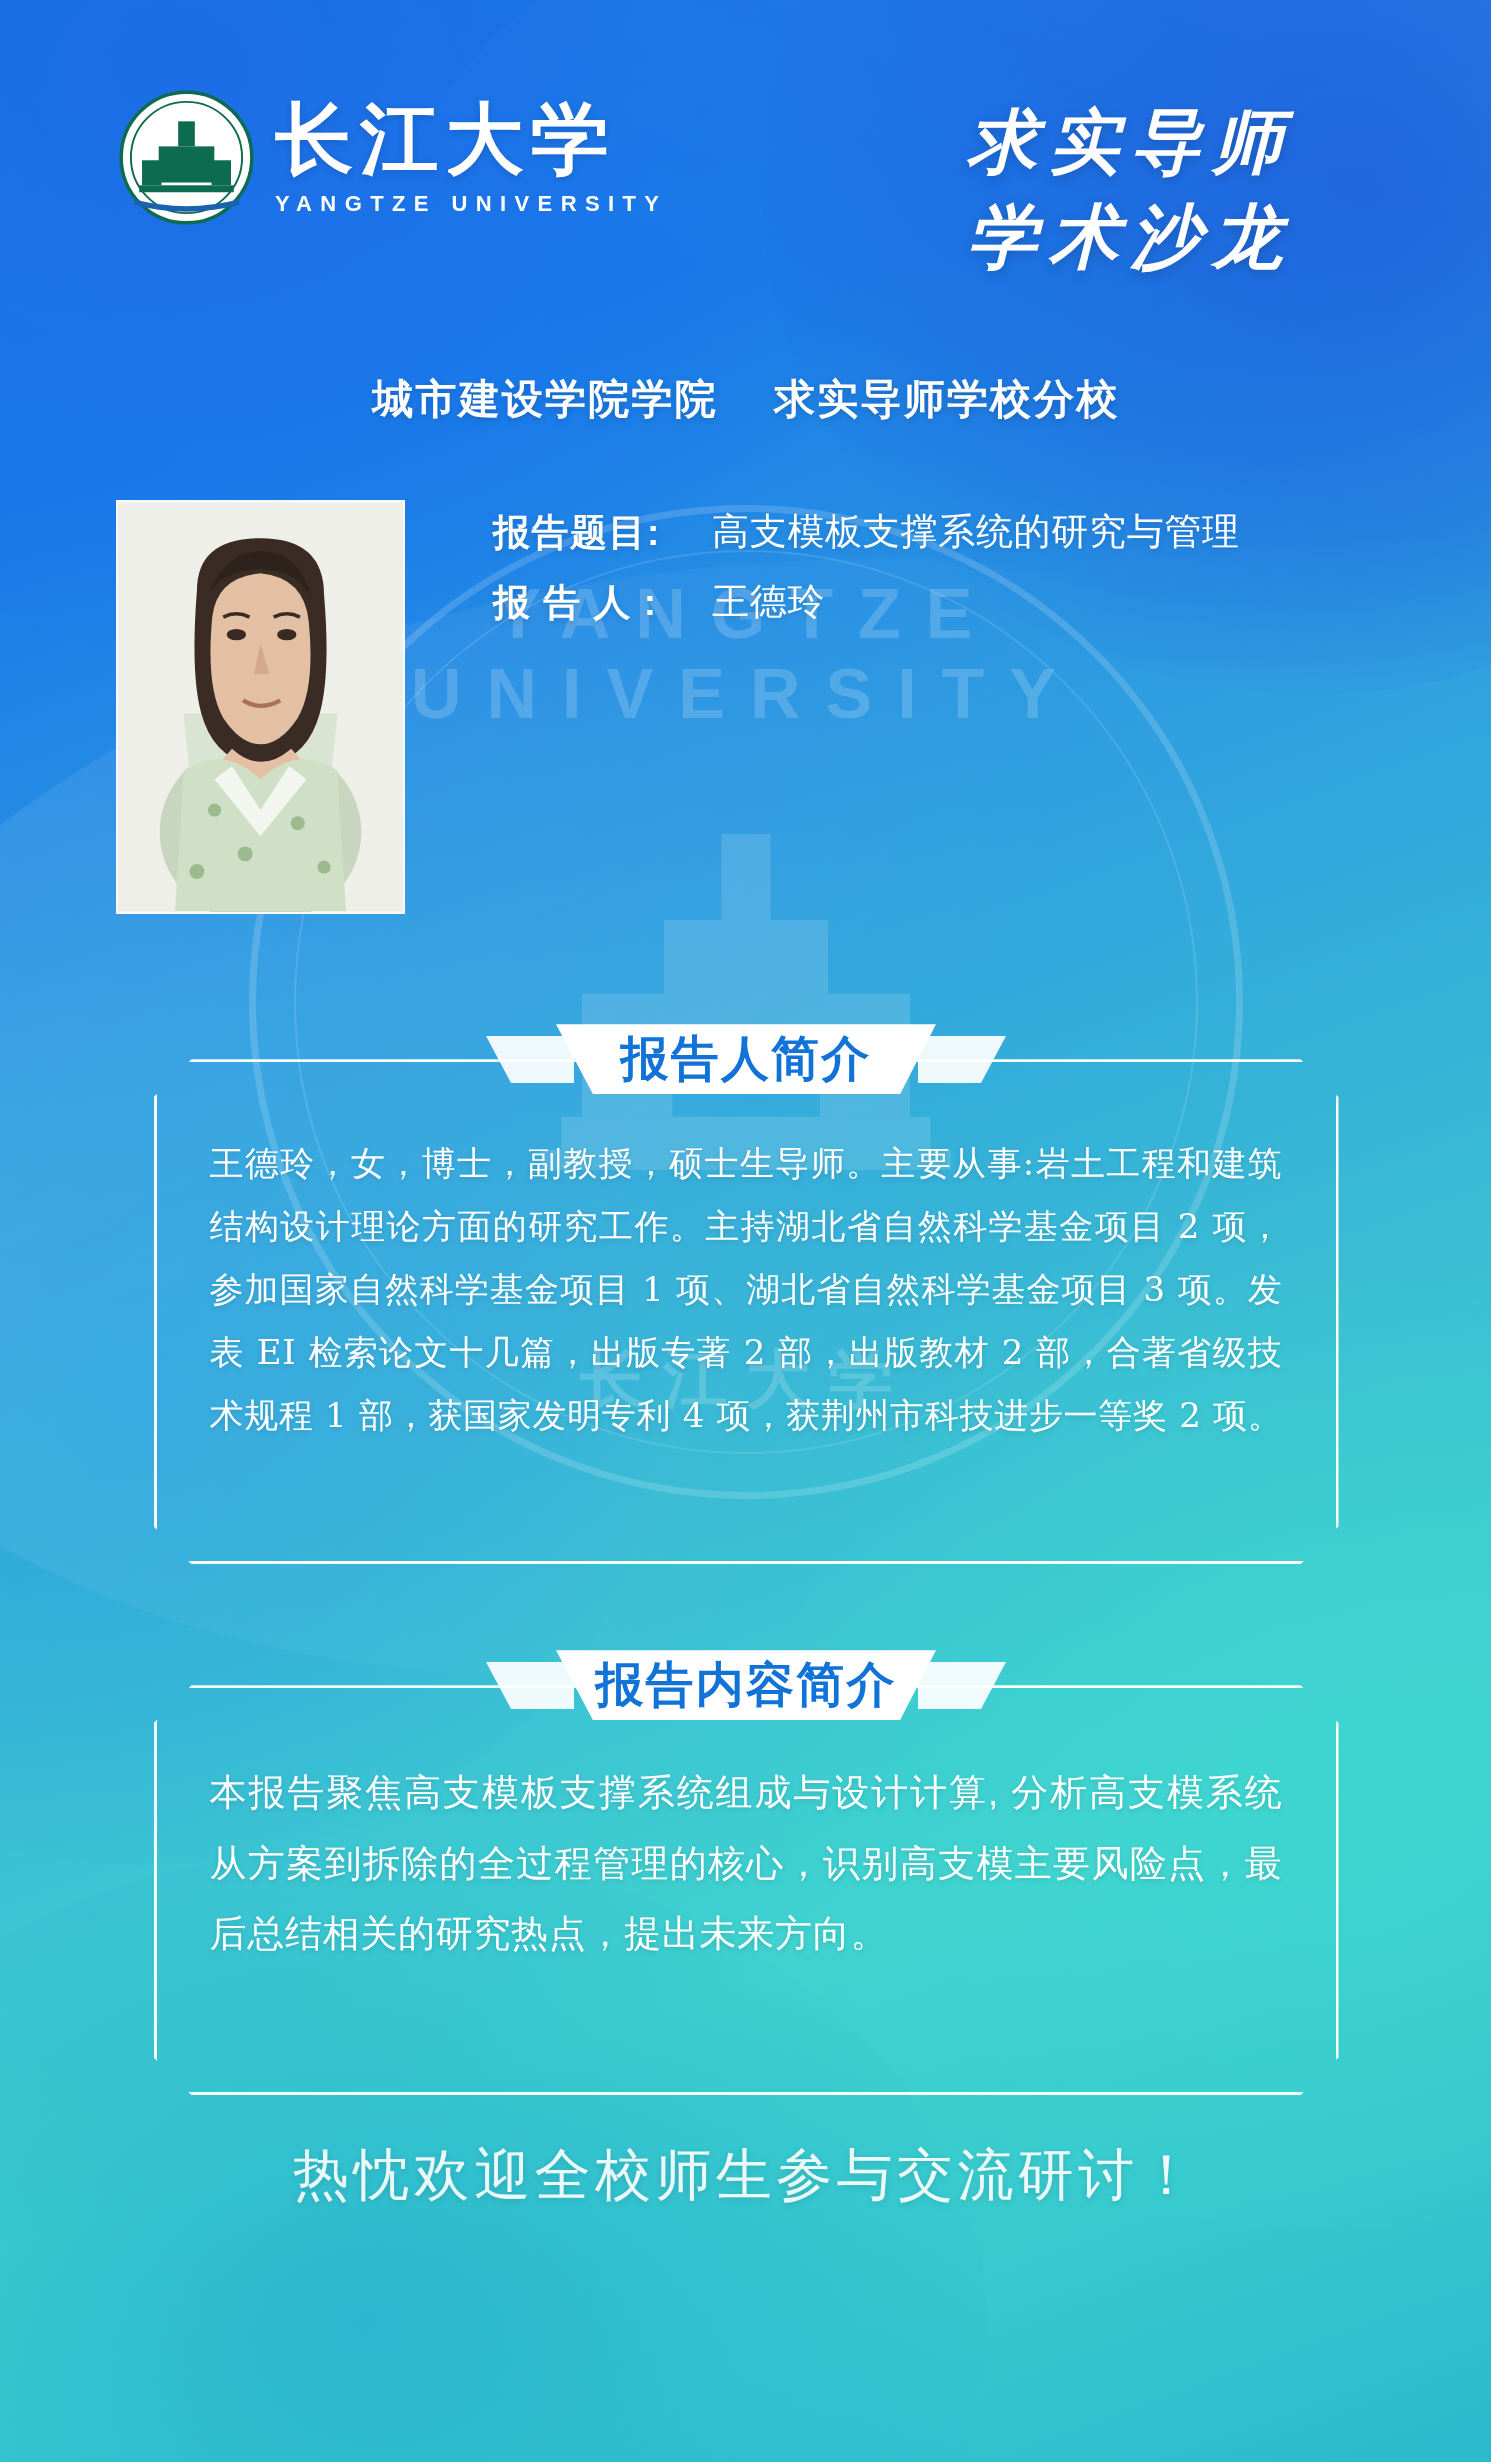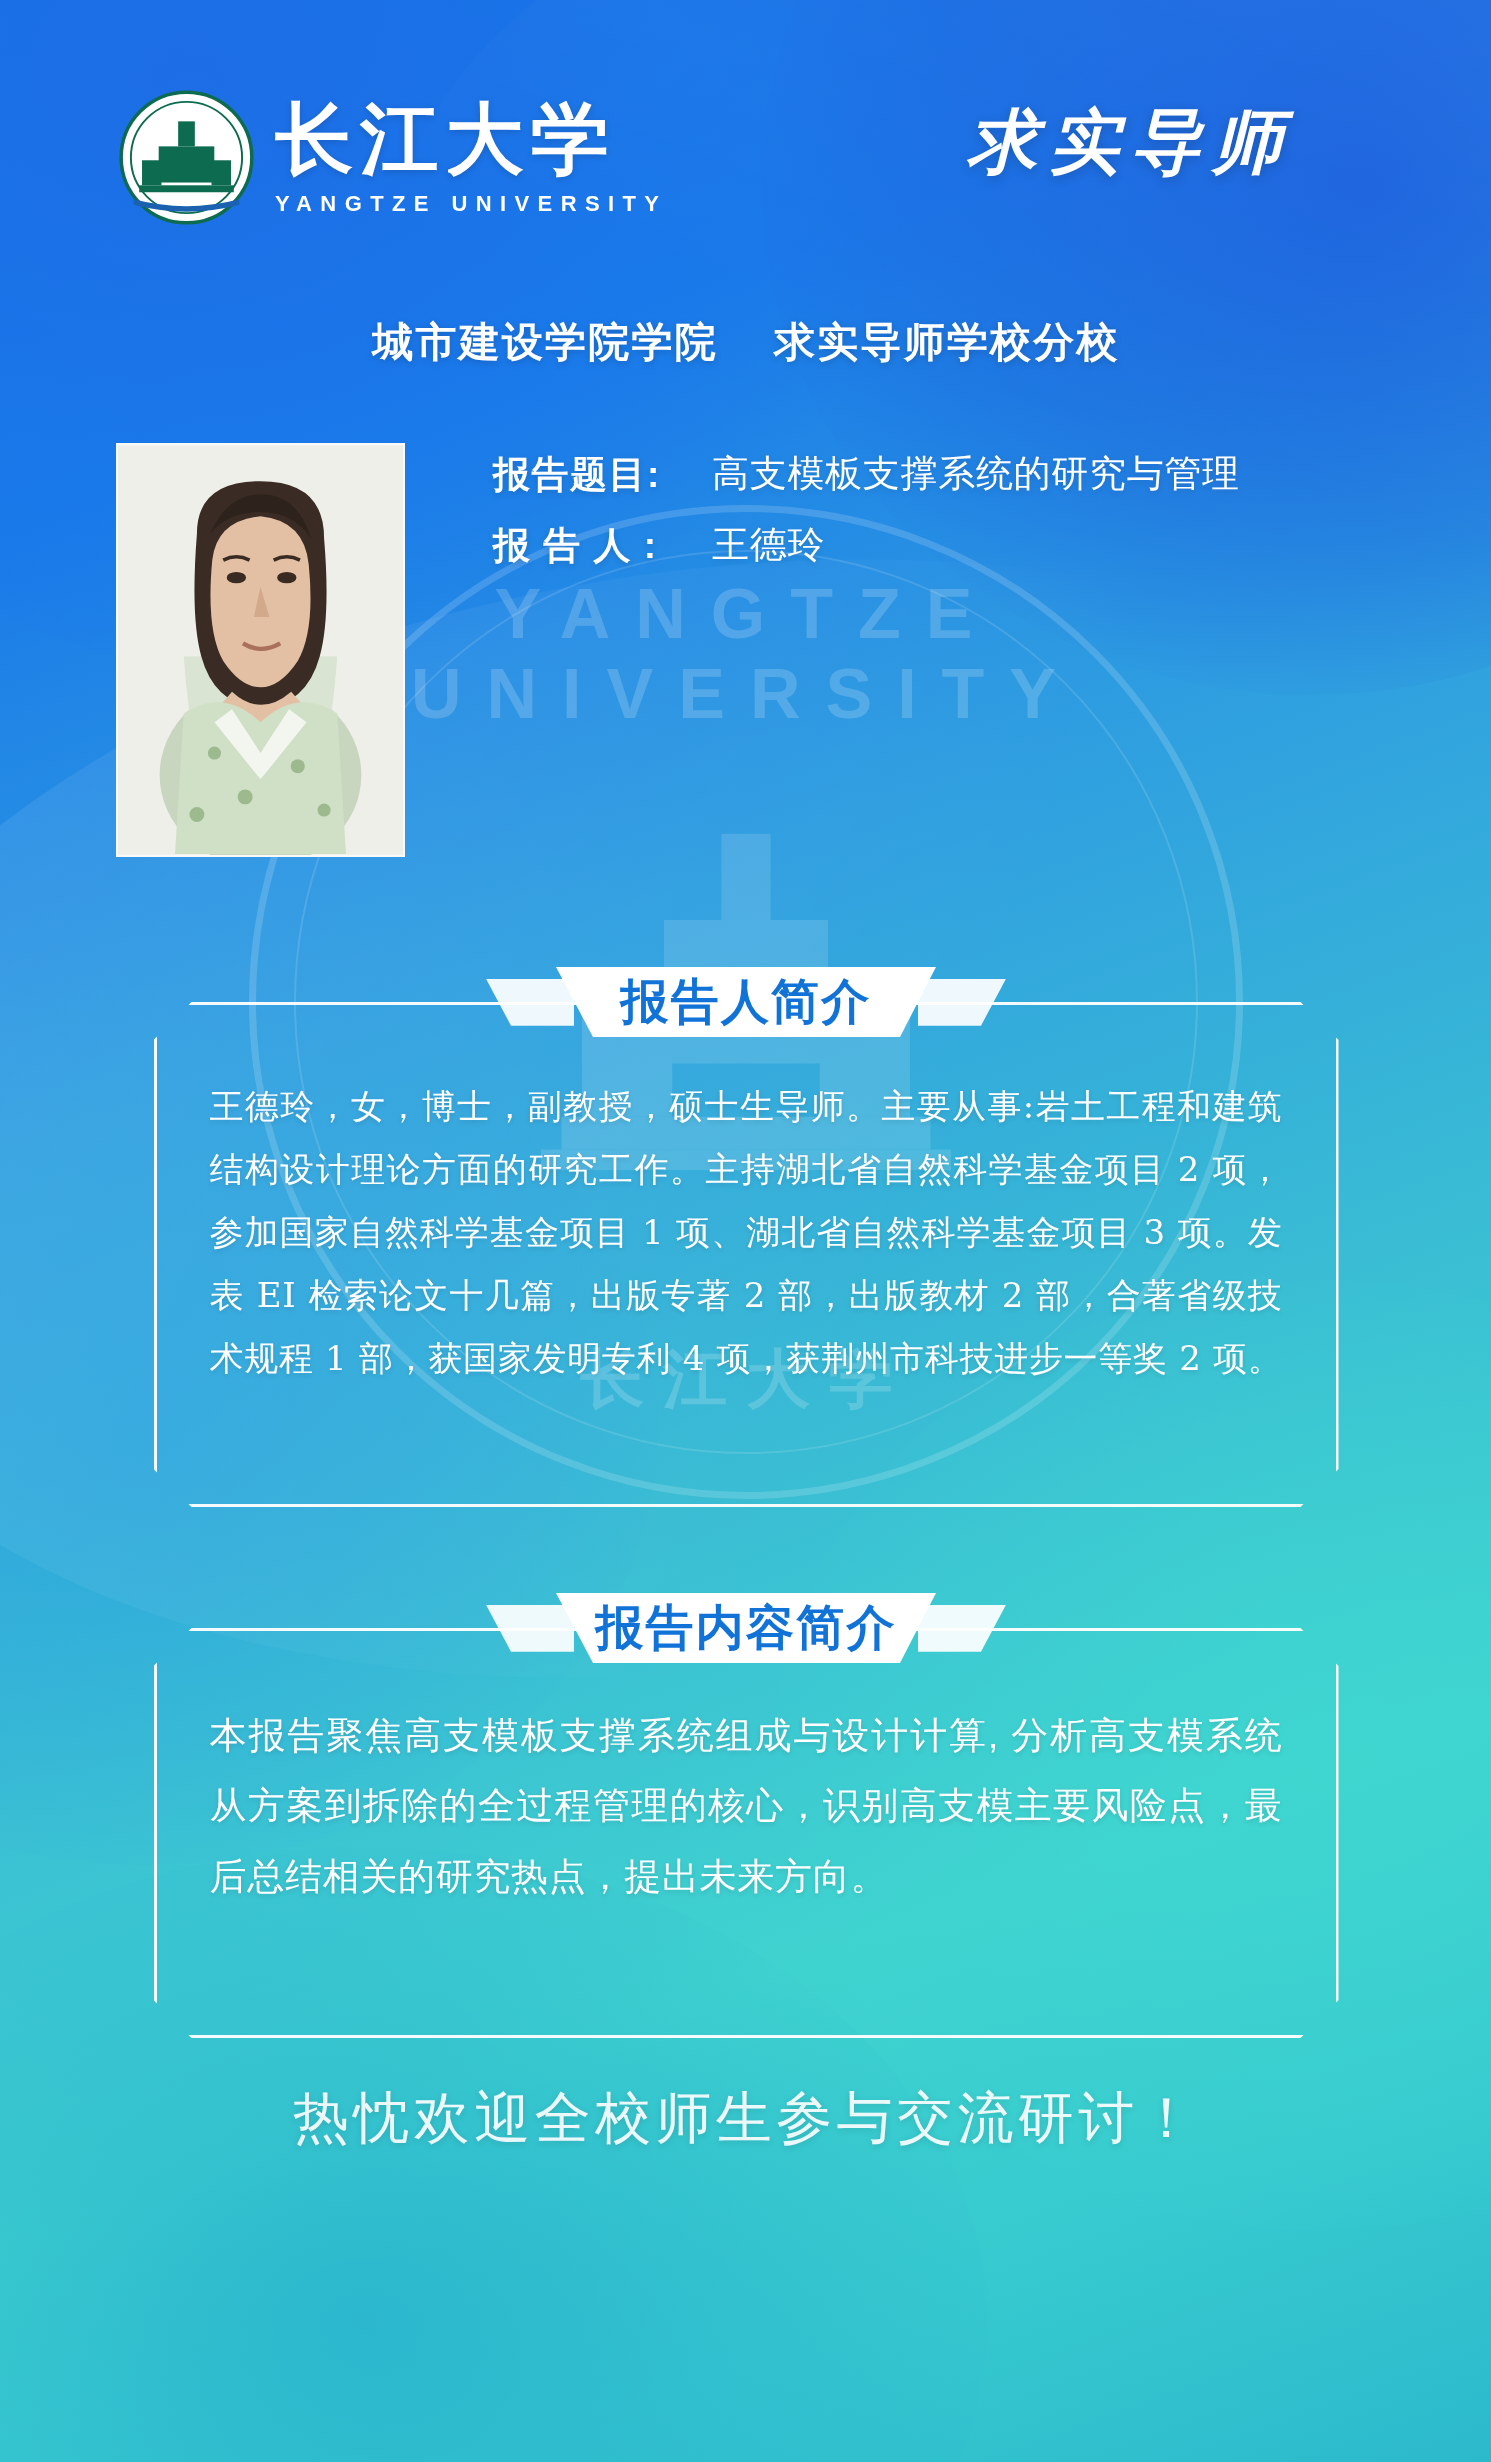--- a/index.html
+++ b/index.html
@@ -351,20 +351,21 @@
         <rect x="16" y="70" width="68" height="5" fill="#0d6b4f"></rect>
         <path d="M12 80 Q50 90 88 80 L88 84 Q50 94 12 84 Z" fill="#1a62b0"></path>
       </svg>
       <div>
         <div class="uni-name-cn">长江大学</div>
         <div class="uni-name-en">YANGTZE UNIVERSITY</div>
       </div>
     </div>
     <div class="brand-right">
       <div class="brand-line">求实导师</div>
+      <div class="brand-line">学术沙龙</div>
     </div>
   </div>
 
   <div class="sub-title">
     <span>城市建设学院学院</span>
     <span class="gap"></span>
     <span>求实导师学校分校</span>
   </div>
 
   <div class="info-block">

